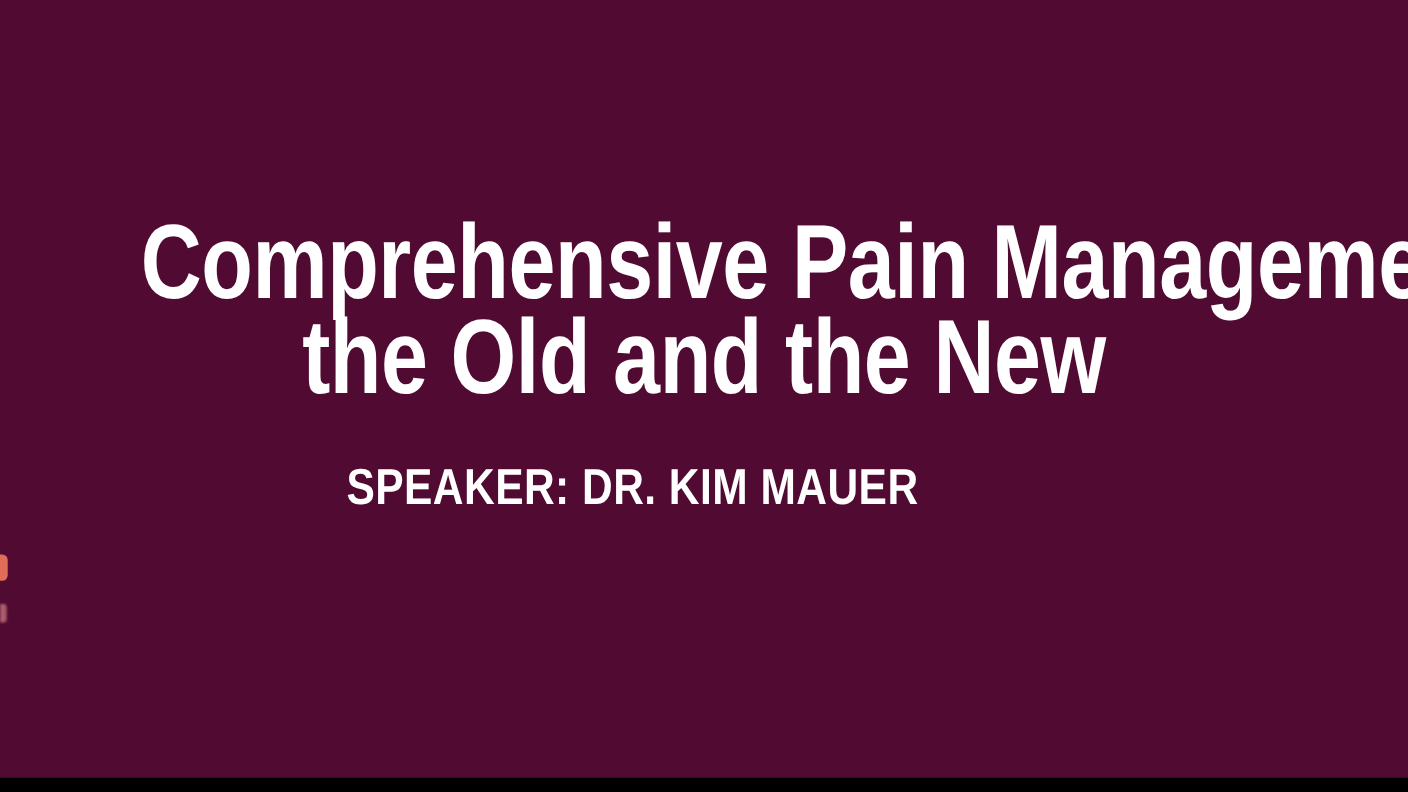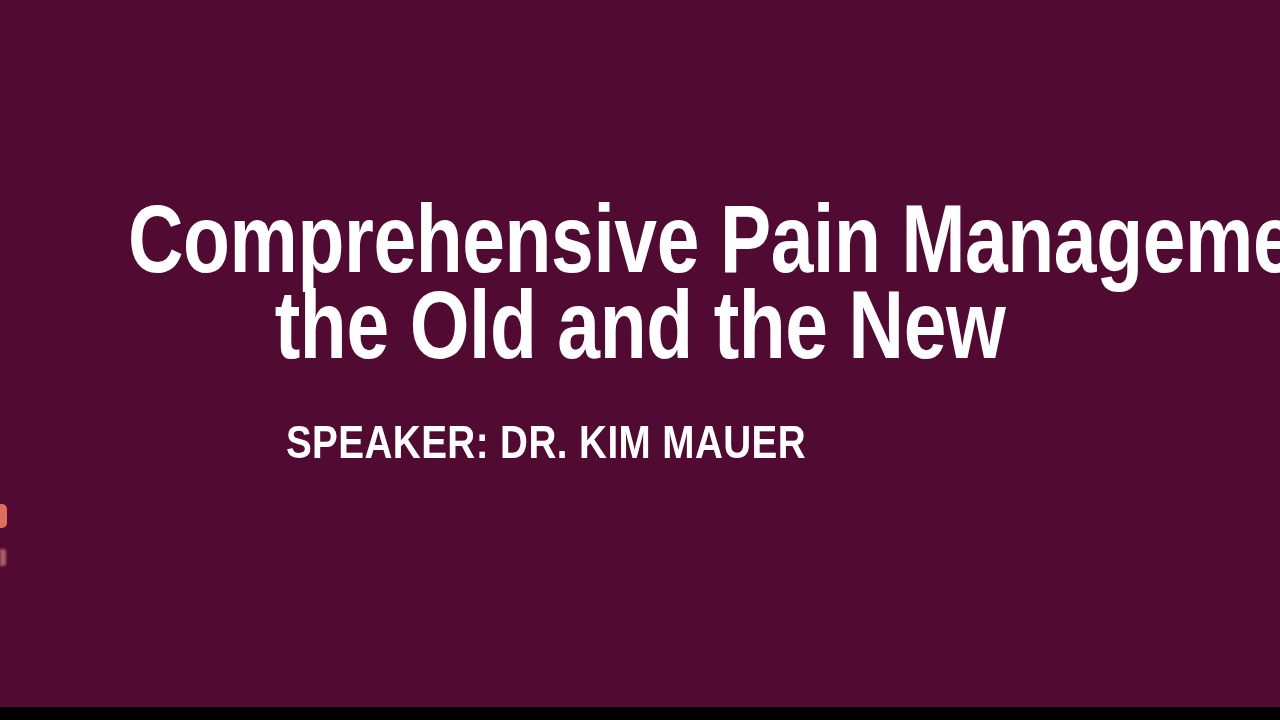--- a/index.html
+++ b/index.html
@@ -45,20 +45,21 @@
     transform-origin: center center;
   }
 
   
   .subtitle-block {
     position: absolute;
     left: 0;
     top: 416px;
     width: 1092px;
     text-align: center;
+    padding-left: 29px;
   }
 
   .slide-subtitle {
     display: block;
     color: #FFFFFF;
     font-family: "Liberation Sans Narrow", "Liberation Sans", sans-serif;
     font-weight: 700;
     font-size: 46px;
     line-height: 52px;
     letter-spacing: 0.5px;

